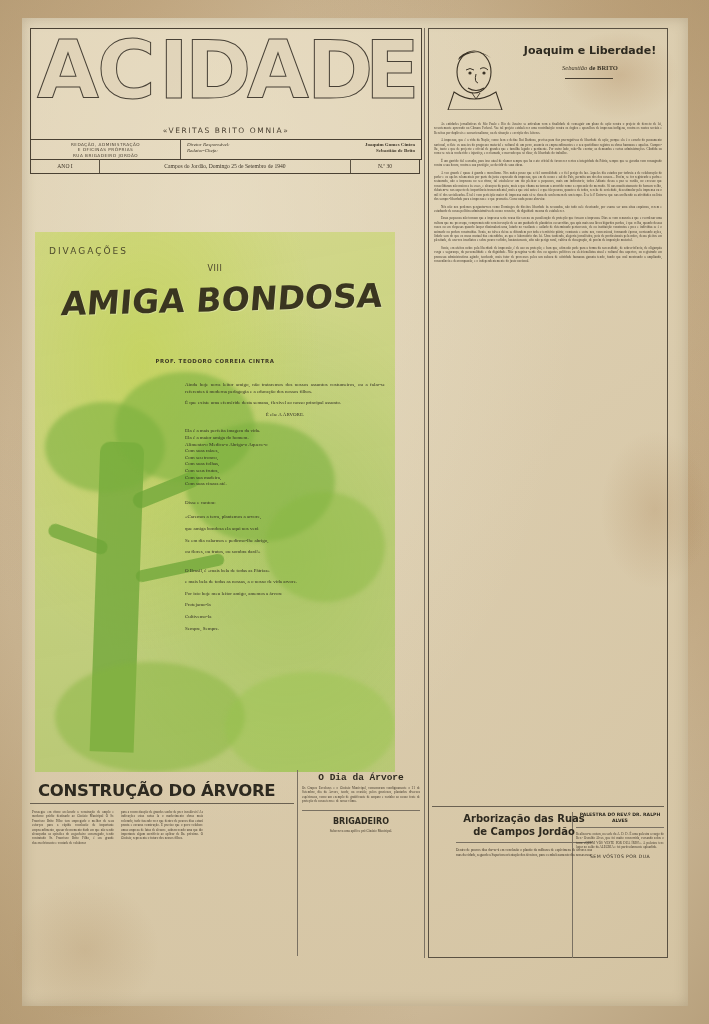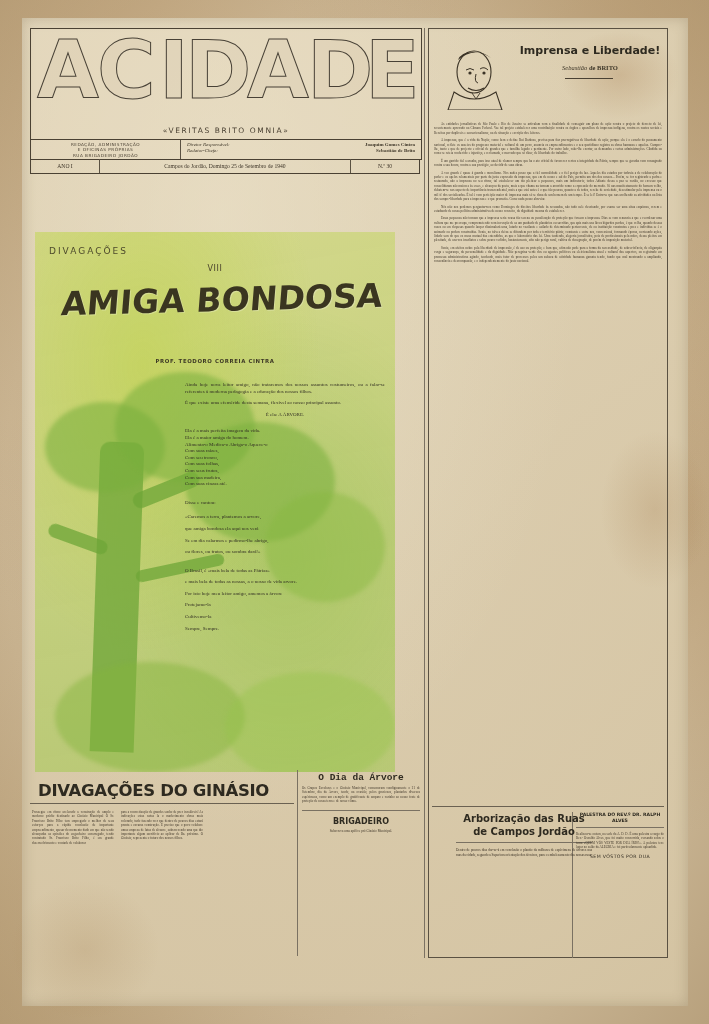--- a/index.html
+++ b/index.html
@@ -458,21 +458,21 @@
         <p>O Brasil, é «mais bela de todas as Pátrias»</p>
         <p>e mais bela de todas as nossas, a o nosso de vida arvore.</p>
         <p>Por isto hoje meu leitor amigo, amemos a árvore</p>
         <p>Protejamo-la</p>
         <p>Cultivemo-la</p>
         <p>Sempre, Sempre.</p>
       </div>
     </div>
   </div>
 
-  <div id="gin-head">DIVAGAÇÕES DO GINÁSIO</div>
+  <div id="gin-head">CONSTRUÇÃO DO ÁRVORE</div>
   <div id="gin-rule"></div>
   <div id="gin-cols">
     <div class="col tiny blur">Prossegue em ritmo acelerado a construção de amplo e moderno prédio destinado ao Ginásio Municipal O Sr. Francisco Brito Filho tem empregado o melhor de seus esforços para a rápida conclusão de importante empreendimento, apesar do momento dado em que não sendo alcançadas as opiniões do engenheiro encarregado, tendo contratado Sr. Francisco Brito Filho, é era grande desenvolvimento e vontade de colaborar</div>
     <div class="col tiny blur">para a concretização de grandes sonho de prec incaláveis! As indicações estas notas  la o madecimento obras mais colorado, tudo fazendo crer que dentro de poucos dias estará pronta e oscuras construção. É preciso que o povo colabore umas empresa de lutas de alcance, subscrevendo uma que tão importante algum sacrifício ao aplicar de Ba. próximo. O Ginásio, representa o  futuro dos nossos filhos.</div>
     <div class="col tiny blur"></div>
   </div>
   <div class="vrule" style="left:297px; top:770px; height:186px;"></div>
   <div class="vrule" style="left:424px; top:28px; height:930px;"></div>
 
   <div id="arvore-box">
@@ -493,21 +493,21 @@
       <path d="M44 25 q4 -3 8 1" fill="none" stroke="#3b3326" stroke-width="1"></path>
       <circle cx="34" cy="29" r="1.6" fill="#3b3326"></circle>
       <circle cx="48" cy="29" r="1.6" fill="#3b3326"></circle>
       <path d="M40 30 q-2 8 2 9" fill="none" stroke="#3b3326" stroke-width="1"></path>
       <path d="M32 44 q8 5 16 0" fill="none" stroke="#3b3326" stroke-width="1.1"></path>
       <path d="M18 48 q20 14 42 0 l6 18 l-54 0 z" fill="none" stroke="#3b3326" stroke-width="1.1"></path>
       <path d="M36 49 l4 6 l4 -6" fill="none" stroke="#3b3326" stroke-width="0.9"></path>
     </svg>
   </div>
 
-  <div id="imp-head">Imprensa e Liberdade!</div>
+  <div id="imp-head">Joaquim e Liberdade!</div>
   <div id="imp-byline">
     <span>Sebastião</span>
     <b>de BRITO</b>
   </div>
   <div id="imp-rule"></div>
 
   <div id="imp-body" class="tiny blur">
     <p>As entidades jornalísticas de São Paulo e Rio de Janeiro se articulam com a finalidade de conseguir um plano de ação contra o projeto do decreto de lei, recentemente aprovado na Câmara Federal. Vae tal projeto estabelecer uma contribuição contra os órgãos e aparelhos de imprensa indígena, contra os custos sociais e Receitas por dupliceis e sensacionalismo, na de situação e escrição dos leitores.</p>
     <p>A imprensa, que é a vida da Nação, como bem o define Rui Barbosa, precisa para fiar prerrogativas de liberdade de ação, porque ela é o escudo do pensamento nacional, reflete os anseios do progresso material e cultural de um povo, anuncia os empreendimentos e o seu quotidiano registra as obras humanas e aquelas. Cumpre-lhe, tanto e que de projecto e oficial de grandes que e familha legado e pertinente. Por outro lado, cabe-lhe exortar, as demandas e certas administrações. Cândida ou como se reteia conhecido e injustiça, e reclamada, o mercado que só dizer, de liberdade do trabalho.</p>
     <p>É um garrido fiel a aranha, para isso  atual de clamor sempre que ha o ato oficial de favorecer certos a integridade da Pátria, sempre que se geradas com consagrado contra a sua honra, contra a sua prestígio, ao decidir de suas obras.</p>

